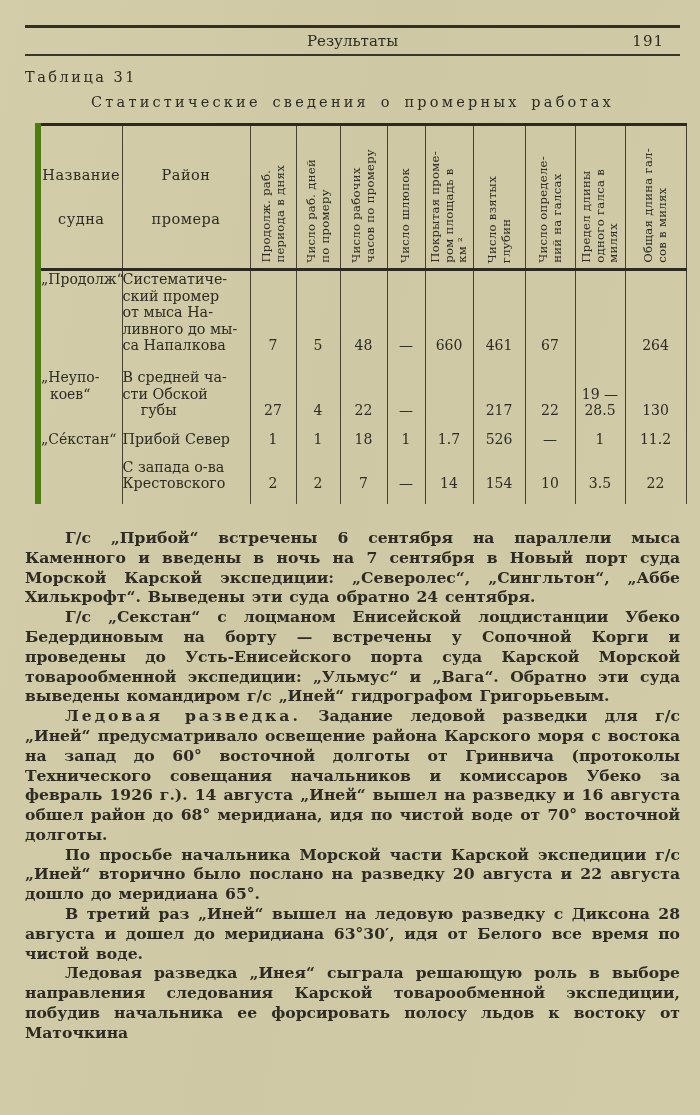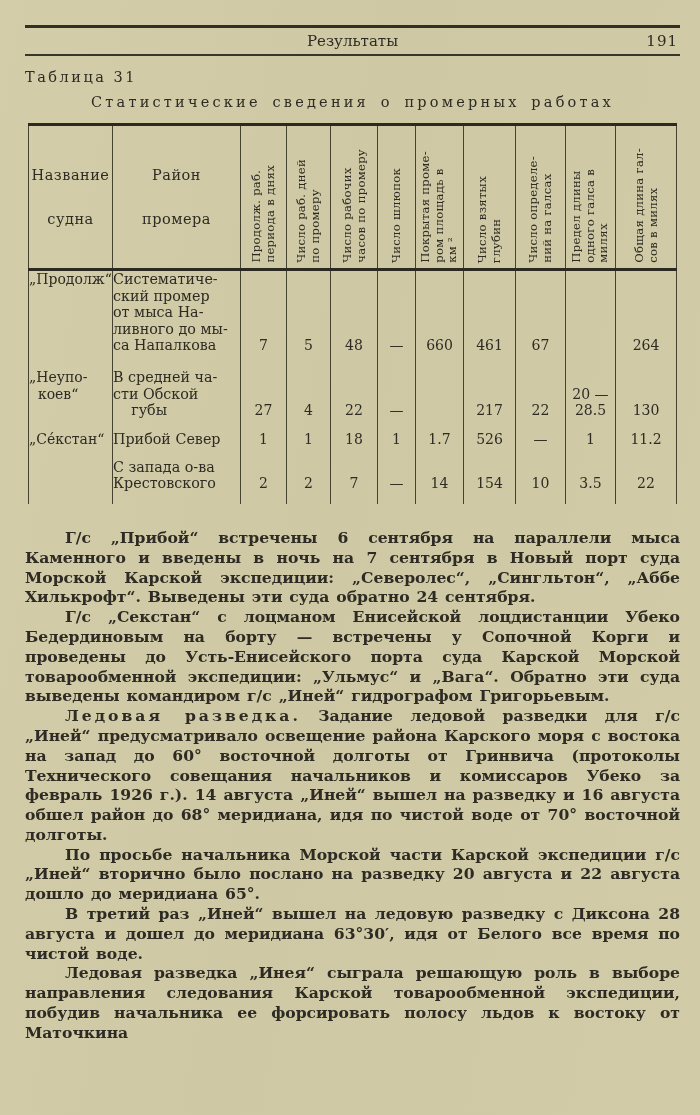--- a/index.html
+++ b/index.html
@@ -9,33 +9,33 @@
     font-family: "DejaVu Serif", "Liberation Serif", serif;
     color: #2d2b23;
     overflow: hidden;
   }
   .page { position: relative; width: 700px; height: 1115px; }
   .content { padding: 25px 20px 0 25px; }
 
   
   .rule-top { height: 3px; background: #323026; }
   .head-row { position: relative; text-align: center; font-size: 15px; margin-top: 4px; height: 20px; }
-  .page-num { position: absolute; right: 2px; top: 0; letter-spacing: 1px; }
+  .page-num { position: absolute; right: 16px; top: 0; letter-spacing: 1px; }
   .rule-bottom { height: 2px; background: #383629; margin-top: 2px; }
 
   
   .table-label { padding-right: 28px; margin-top: 13px; font-size: 14.5px; letter-spacing: 2.5px; }
   .table-title { text-align: center; margin-top: 9px; font-size: 14.5px; letter-spacing: 3.2px; word-spacing: 4px; }
 
   
   table.stats {
     border-collapse: collapse; table-layout: fixed;
-    width: 648px; margin-left: 3px; margin-top: 13px;
+    width: 648px; margin-left: 10px; margin-top: 13px;
     border-top: 3px solid #2c2a20;
-    border-left: 1px solid #4d7c0f;
+    border-left: 6px solid #4d7c0f;
     border-right: 1px solid #45432f;
   }
   table.stats th, table.stats td { border-left: 1px solid #45432f; border-right: 1px solid #45432f; padding: 0; }
   thead th {
     border-bottom: 3px solid #2c2a20;
     font-weight: normal; height: 142px; vertical-align: middle;
   }
   th.plain { font-size: 14.5px; line-height: 44px; white-space: pre-line; letter-spacing: 0.5px; }
   th.rot { vertical-align: bottom; }
   th.rot .vert {
@@ -163,21 +163,21 @@
           <td class="area">В средней ча-
 сти Обской
 &nbsp;&nbsp;&nbsp;&nbsp;губы</td>
           <td class="num">27</td>
           <td class="num">4</td>
           <td class="num">22</td>
           <td class="num">—</td>
           <td class="num"></td>
           <td class="num">217</td>
           <td class="num">22</td>
-          <td class="num">20 —
+          <td class="num">19 —
 28.5</td>
           <td class="num">130</td>
         </tr>
         <tr class="r4">
           <td class="vessel">„Се́кстан“</td>
           <td class="area">Прибой Север</td>
           <td class="num">1</td>
           <td class="num">1</td>
           <td class="num">18</td>
           <td class="num">1</td>

